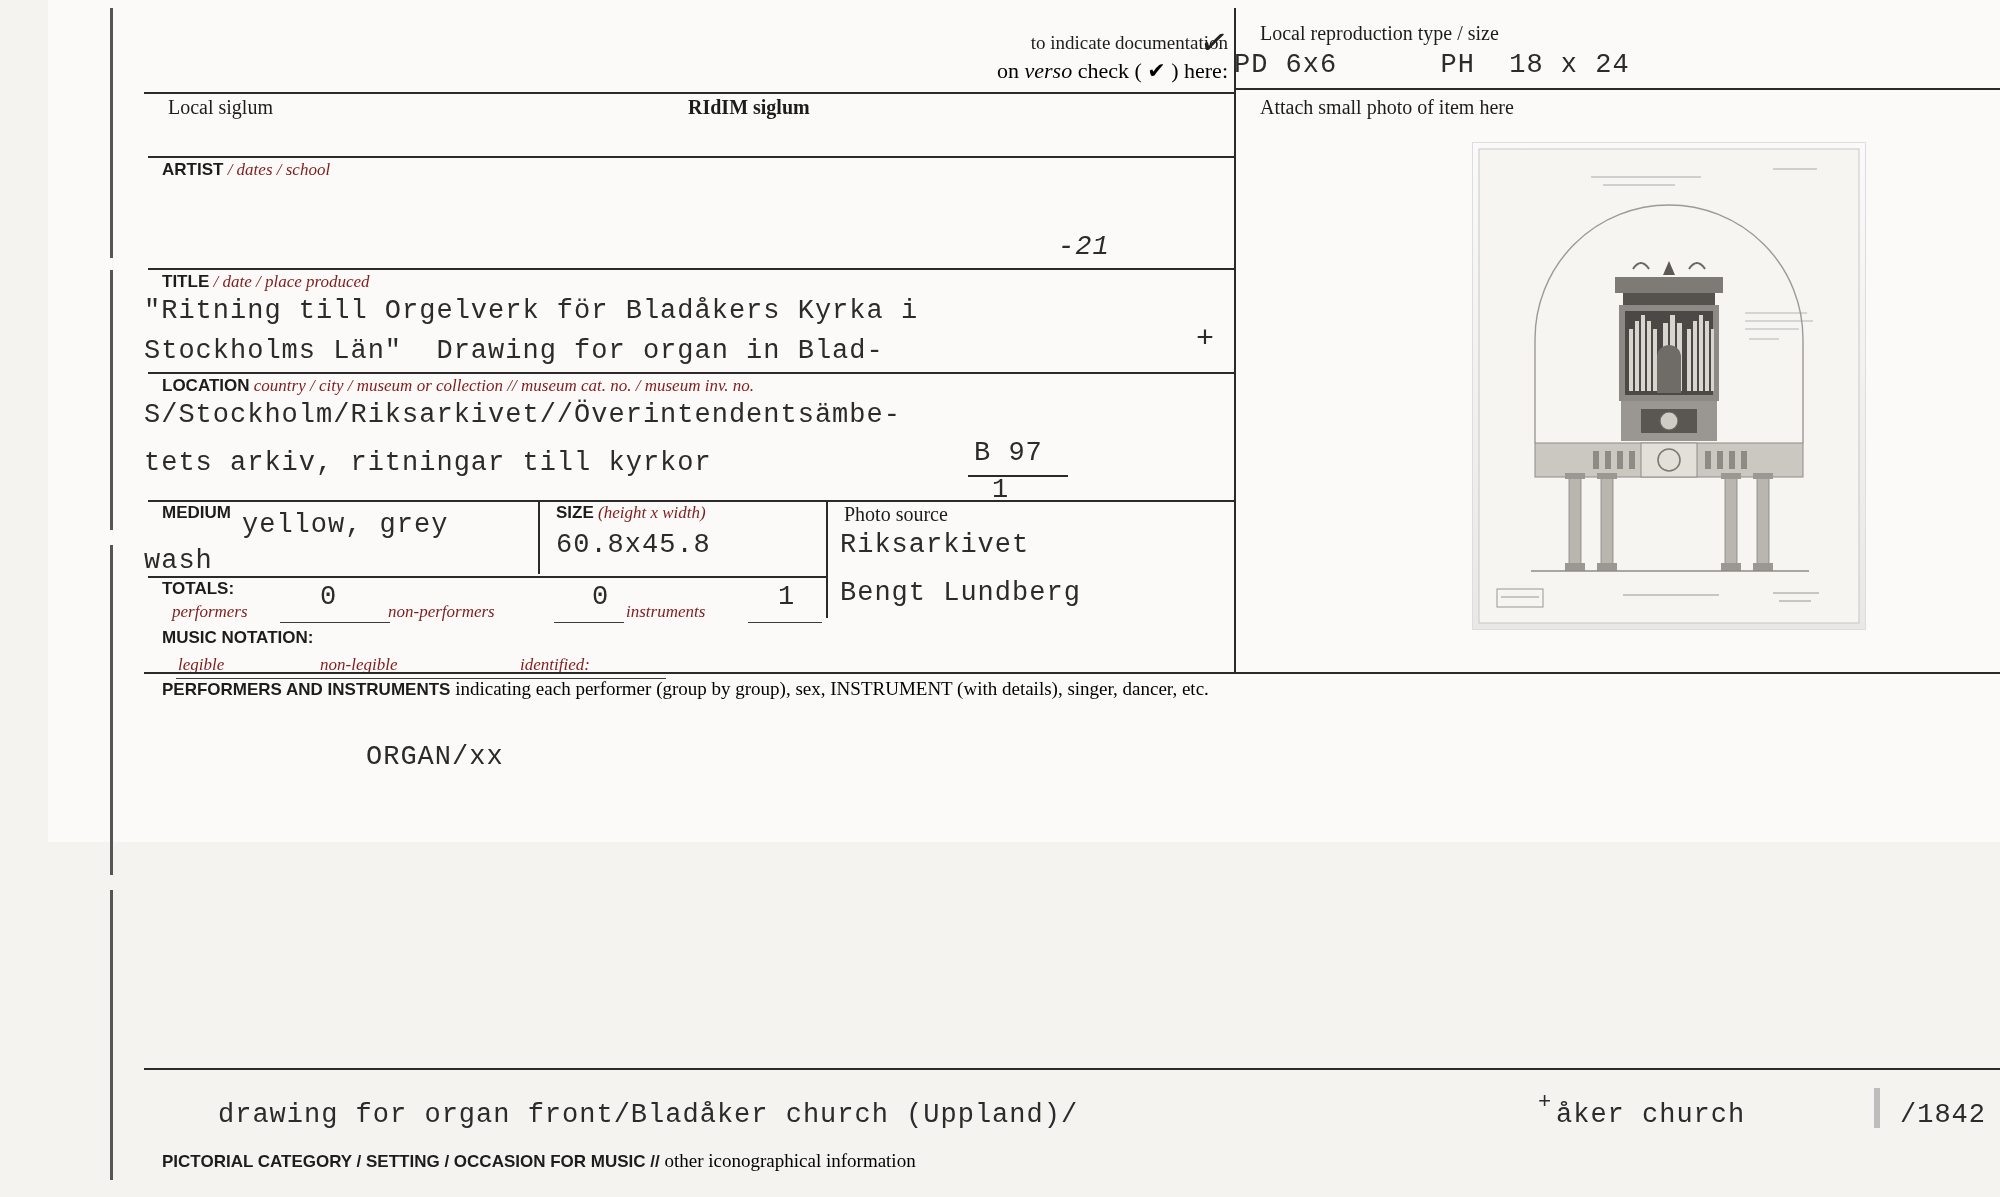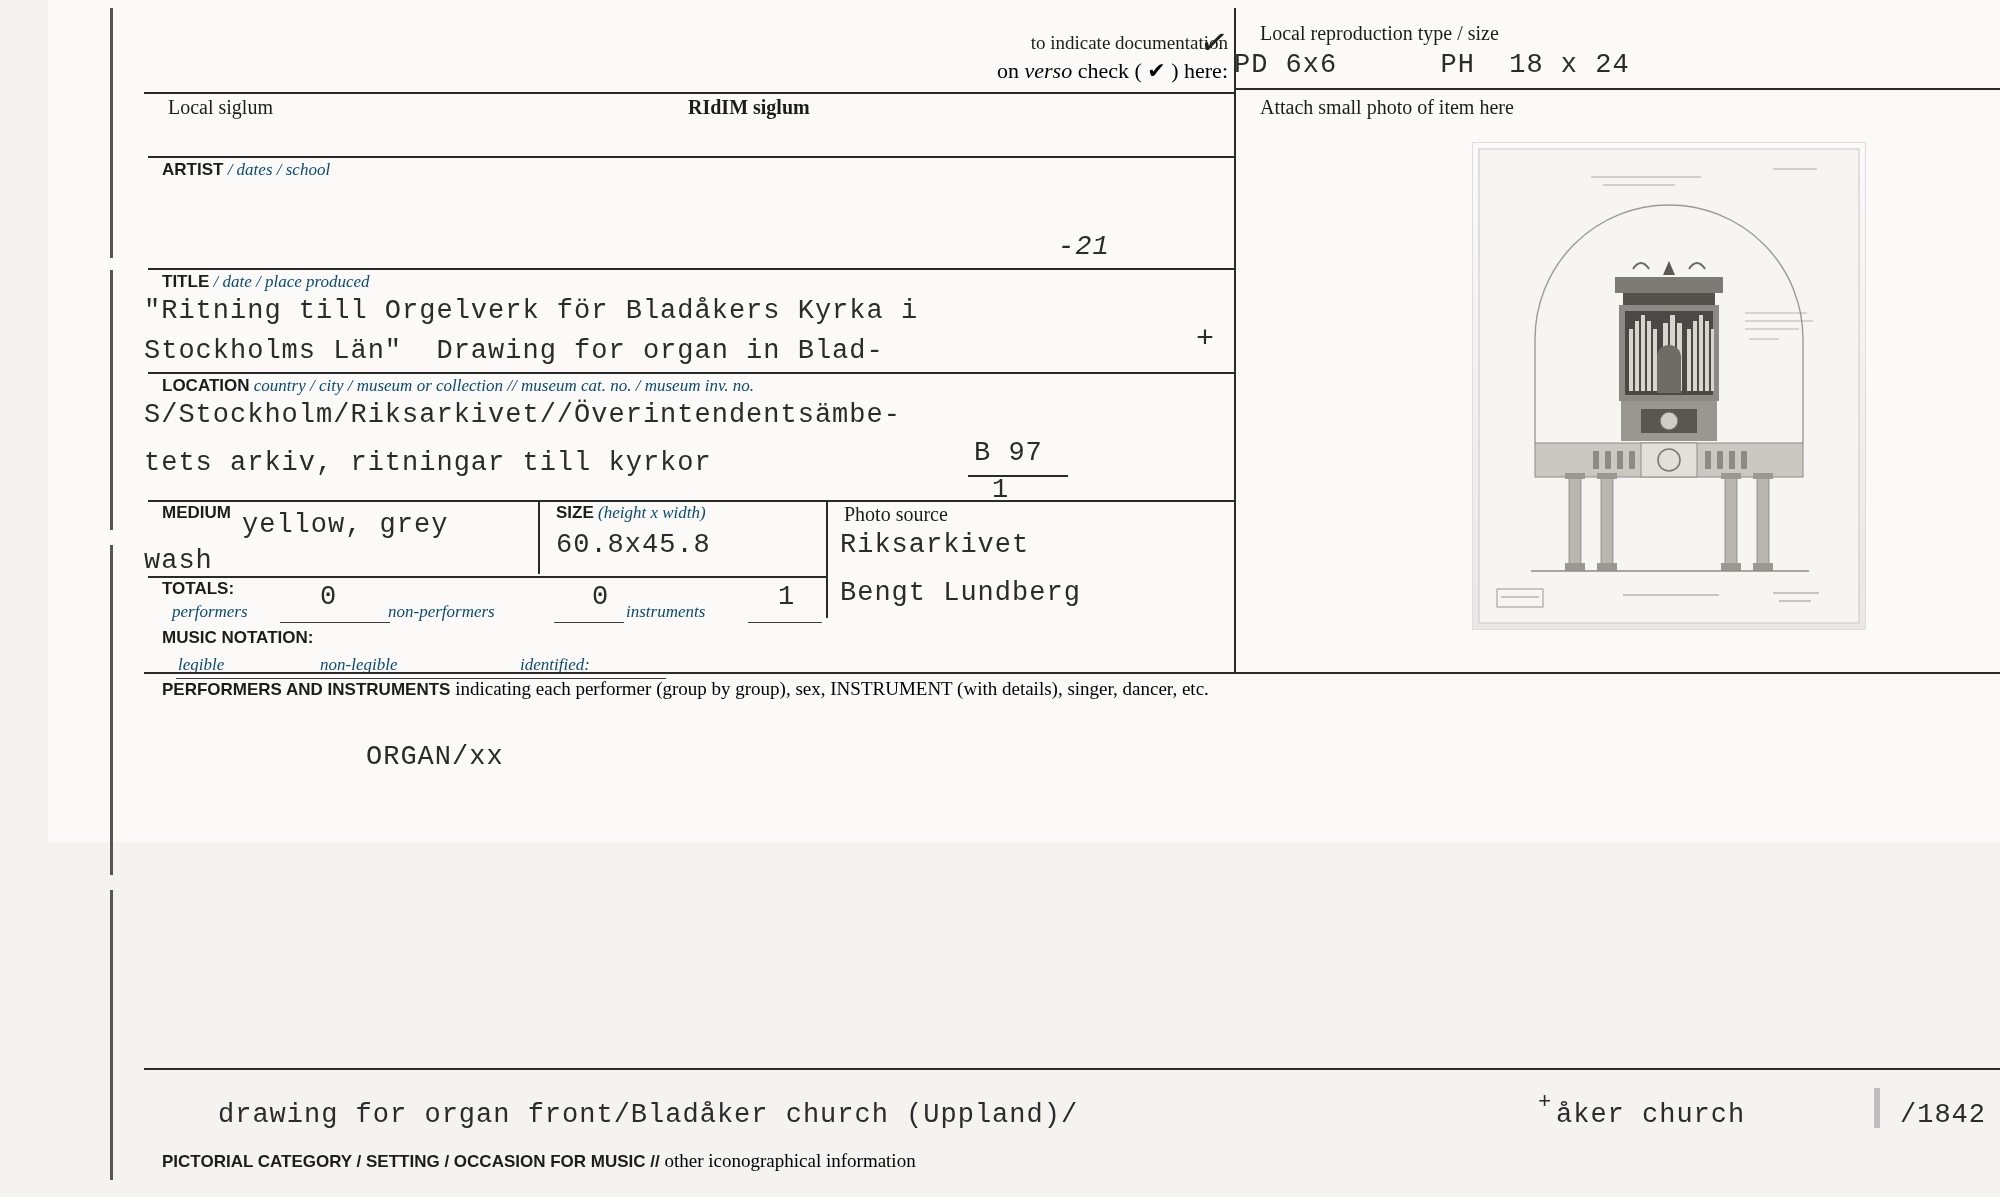--- a/index.html
+++ b/index.html
@@ -1,21 +1,21 @@
 <!DOCTYPE html>
 <html><head>
 <meta charset="utf-8">
 <style>
   html,body{margin:0;padding:0;background:#f4f3f0;}
   body{width:2000px;height:1197px;overflow:hidden;font-family:"Liberation Sans",sans-serif;}
   .card{position:absolute;left:4px;top:0;width:2000px;height:842px;background:#fbfaf8;margin-left:44px;}
 
   
   .lbl{font-family:"Liberation Sans",sans-serif;font-weight:bold;font-size:17px;color:#1c1c1c;}
-  .lbl-it{font-family:"Liberation Serif",serif;font-style:italic;font-size:17px;color:#0c4a6e;font-weight:normal;}
+  .lbl-it{font-family:"Liberation Serif",serif;font-style:italic;font-size:17px;color:#7f1d1d;font-weight:normal;}
   .type{font-family:"Liberation Mono","DejaVu Sans Mono",monospace;font-size:27px;color:#2b2b2b;letter-spacing:1px;white-space:pre;}
   .hline{position:absolute;background:#2a2a2a;height:2px;}
   .vline{position:absolute;background:#2a2a2a;width:2px;}
   .thin{height:1px;background:#3a3a3a;}
 
   
   .edge{position:absolute;left:62px;width:3px;background:#555;}
 
   
   .photo-box{position:absolute;background:#fff;border:1px solid #ddd;overflow:hidden;}

